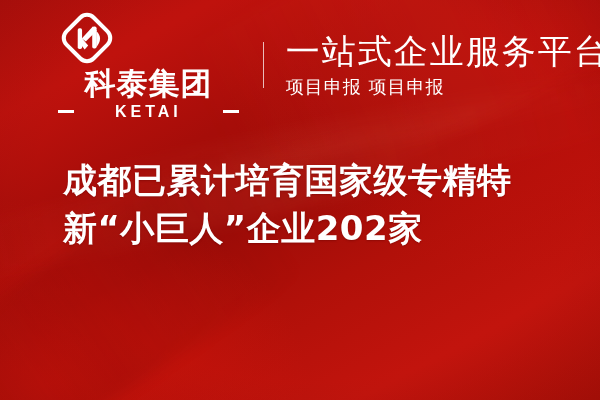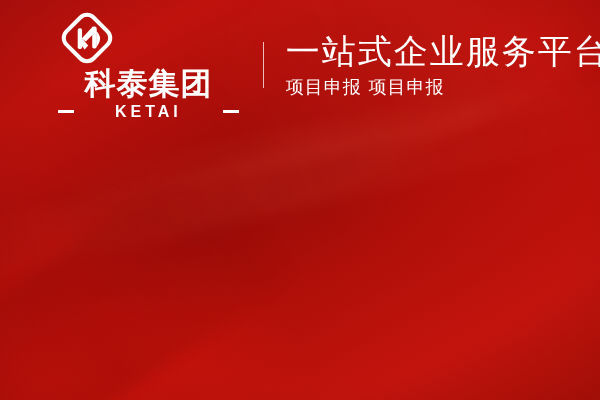--- a/index.html
+++ b/index.html
@@ -220,14 +220,15 @@
 
     <div id="brand-divider"></div>
 
     <div id="tagline">
       <div id="tagline-main">一站式企业服务平台</div>
       <div id="tagline-sub">项目申报 项目申报</div>
     </div>
 
   </div>
 
+  <div id="headline">成都已累计培育国家级专精特新“小巨人”企业202家</div>
 
 </div>
 
 </body></html>

